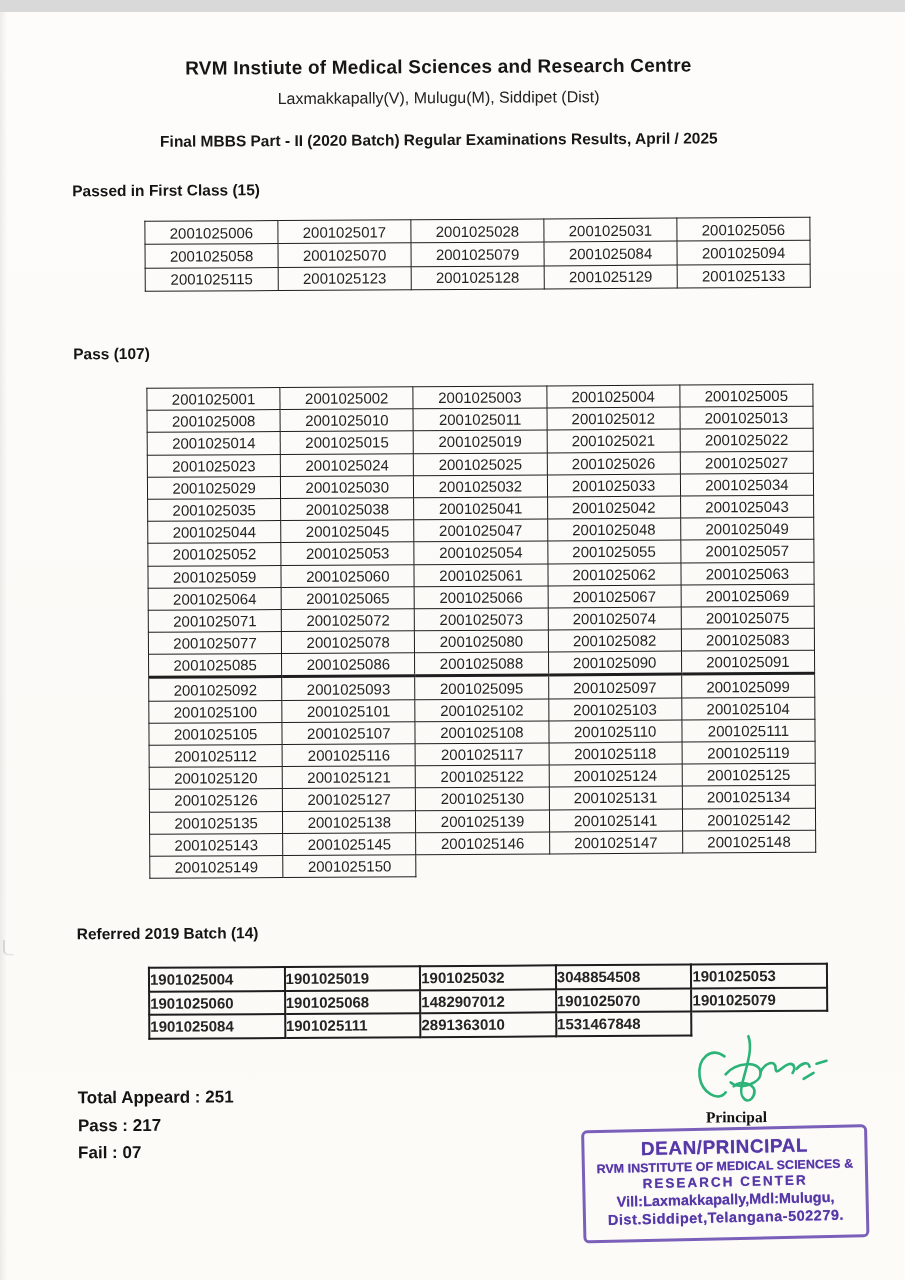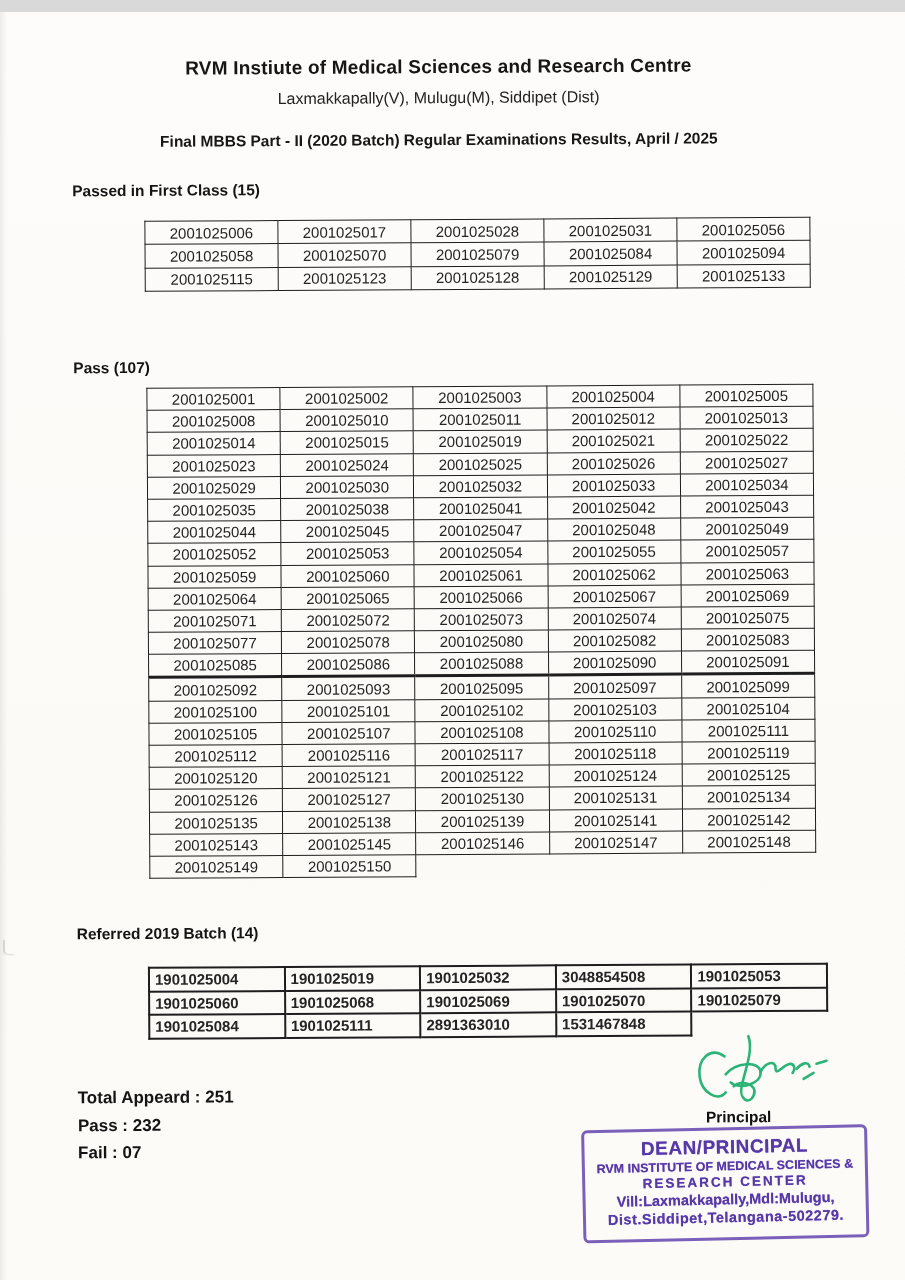--- a/index.html
+++ b/index.html
@@ -16,41 +16,41 @@
     background:linear-gradient(to right,#5f6571 0%,#6d7380 40%,#b7a77e 50%,#8e939a 58%,#80858f 78%,#9aa0a8 100%);}
   .content{position:absolute;inset:0;transform:rotate(-0.35deg);transform-origin:50% 50%;}
 
   .doc-title{position:absolute;top:44px;left:0;width:884px;text-align:center;
     font-size:19px;font-weight:bold;margin:0;letter-spacing:0.2px;color:#161616;}
   .doc-subtitle{position:absolute;top:77px;left:0;width:884px;text-align:center;font-size:16px;color:#222;}
   .doc-examline{position:absolute;top:119px;left:0;width:884px;text-align:center;
     font-size:15.5px;font-weight:bold;color:#171717;}
 
   .sec-heading{position:absolute;left:75px;font-size:15.5px;font-weight:bold;color:#141414;}
-  .h-first{top:168px;} .h-pass{top:345px;} .h-ref{top:911px;}
+  .h-first{top:168px;} .h-pass{top:331px;} .h-ref{top:911px;}
 
   table{position:absolute;border-collapse:collapse;table-layout:fixed;}
   td{border:1.8px solid #1e1e1e;text-align:center;vertical-align:middle;
      font-size:15px;color:#242424;padding:0;overflow:hidden;white-space:nowrap;}
 
   .t-first{left:147px;top:207px;width:666px;}
   .t-first td{height:22.4px;}
 
   .t-pass{left:148px;top:374px;width:667px;}
   .t-pass td{height:21.2px;}
   .t-pass tr:nth-child(14) td{border-top-width:3px;}
 
   .t-ref{left:146px;top:953px;width:680px;}
-  .t-ref td{height:21.5px;border-width:2px;text-align:left;padding-left:5px;font-weight:bold;font-size:15px;}
+  .t-ref td{height:21.5px;border-width:2px;text-align:left;font-weight:bold;font-size:15px;}
 
   .summary{position:absolute;left:75px;top:1070px;font-size:17px;font-weight:bold;
     line-height:27.5px;color:#141414;}
 
   .signature-svg{position:absolute;left:688px;top:1022px;width:145px;height:82px;}
-  .sig-label{position:absolute;left:703px;top:1098px;font-size:15.5px;font-weight:bold;color:#101010;}
+  .sig-label{position:absolute;left:703px;top:1098px;font-size:15.5px;font-weight:bold;color:#101010;font-family:Liberation Serif, serif;}
 
   .stamp{position:absolute;left:579px;top:1117px;width:280px;height:100px;
     border:3.5px solid rgba(86,53,168,0.82);border-radius:6px;
     transform:rotate(-0.9deg);
     color:#4f2fa2;text-align:center;padding-top:7px;
     text-shadow:0 0 0.7px rgba(106,79,192,0.9);
     opacity:0.95;}
   .stamp .l1{font-size:19px;font-weight:bold;letter-spacing:0.5px;line-height:20px;}
   .stamp .l2{font-size:12.5px;font-weight:bold;line-height:15px;margin-top:2px;}
   .stamp .l3{font-size:13.5px;font-weight:bold;letter-spacing:2px;line-height:16px;}
@@ -261,36 +261,36 @@
           <tr>
             <td>1901025004</td>
             <td>1901025019</td>
             <td>1901025032</td>
             <td>3048854508</td>
             <td>1901025053</td>
           </tr>
           <tr>
             <td>1901025060</td>
             <td>1901025068</td>
-            <td>1901025069</td>
+            <td>1482907012</td>
             <td>1901025070</td>
             <td>1901025079</td>
           </tr>
           <tr>
             <td>1901025084</td>
             <td>1901025111</td>
             <td>2891363010</td>
             <td>1531467848</td>
           </tr>
         </tbody>
       </table>
 
     <div class="summary">
       <div>Total Appeard : 251</div>
-      <div>Pass : 232</div>
+      <div>Pass : 217</div>
       <div>Fail : 07</div>
     </div>
 
     <svg class="signature-svg" viewBox="0 0 145 82" fill="none">
       <g stroke="#2cb378" stroke-width="2.6" stroke-linecap="round" fill="none">
         <path d="M34 24 C20 14, 7 26, 9 44 C11 60, 27 70, 35 60"></path>
         <path d="M58 4 C63 18, 55 36, 51 54 C48 66, 58 74, 63 63 C68 52, 50 47, 43 54"></path>
         <path d="M35 42 C45 30, 69 28, 70 40 C71 52, 48 58, 40 50"></path>
         <path d="M70 40 C74 31, 85 27, 85 36 C85 45, 92 33, 99 32 C104 31.5, 105 37, 102 41"></path>
         <path d="M106 37 C111 31, 118 29, 119 35"></path>

